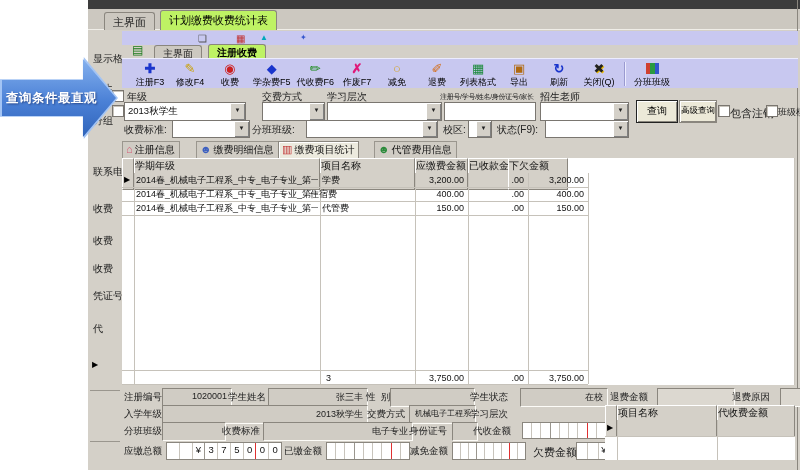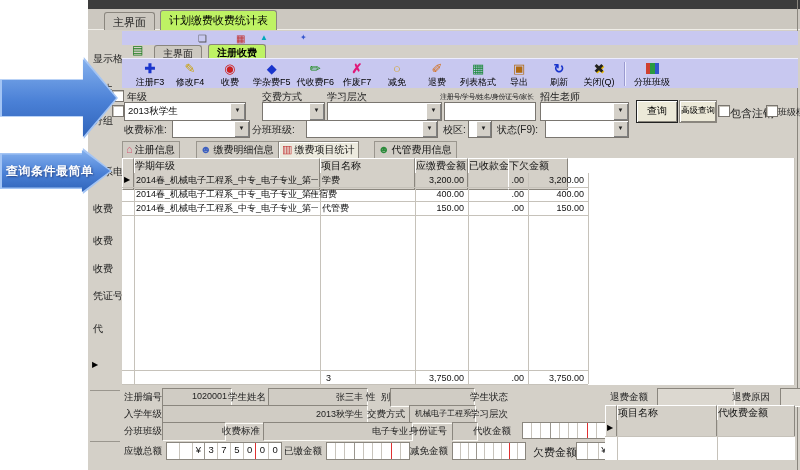--- a/index.html
+++ b/index.html
@@ -235,20 +235,21 @@
     <div class="gcell ra" style="left:407px;top:214px;width:55px">3,750.00</div>
   </div>
 
   <span class="lbl" style="left:124px;top:391px;font-size:9.5px">注册编号</span>
   <div class="sbox" style="left:162px;top:388px;width:62px;height:15px">1020001</div>
   <span class="lbl" style="left:228px;top:391px;font-size:9.5px">学生姓名</span>
   <div class="sbox" style="left:268px;top:388px;width:92px;height:15px">张三丰</div>
   <span class="lbl" style="left:366px;top:391px;font-size:9.5px;white-space:pre">性  别</span>
   <div class="sbox" style="left:390px;top:388px;width:77px;height:15px"></div>
   <span class="lbl" style="left:470px;top:391px;font-size:9.5px">学生状态</span>
+  <div class="sbox" style="left:520px;top:388px;width:80px;height:15px">在校</div>
   <span class="lbl" style="left:610px;top:391px;font-size:9.5px">退费金额</span>
   <div class="sbox light" style="left:657px;top:388px;width:70px;height:15px"></div>
   <span class="lbl" style="left:732px;top:391px;font-size:9.5px">退费原因</span>
   <div class="sbox light" style="left:780px;top:388px;width:20px;height:15px"></div>
 
   <span class="lbl" style="left:124px;top:408px;font-size:9.5px">入学年级</span>
   <div class="sbox" style="left:162px;top:405px;width:198px;height:15px">2013秋学生</div>
   <span class="lbl" style="left:367px;top:408px;font-size:9.5px">交费方式</span>
   <div class="sbox" style="left:409px;top:405px;width:59px;height:15px;font-size:8px">机械电子工程系</div>
   <span class="lbl" style="left:470px;top:408px;font-size:9.5px">学习层次</span>
@@ -327,20 +328,16 @@
     <div class="ghead" style="left:112px;width:78px">代收费金额</div>
     <div class="gvl" style="left:12px;top:15px;height:40px"></div>
     <div class="gvl" style="left:112px;top:15px;height:40px"></div>
     <div class="ghl" style="left:0;top:31px;width:190px"></div>
     <span class="marker" style="left:2px;top:18px">▶</span>
   </div>
 
   <div class="arrow-wrap arr1" style="left:0;top:57px;width:118px;height:82px">
     <div class="arrow-outer"></div>
     <div class="arrow-inner"></div>
-  </div>
-  <div class="arrow-wrap arr2" style="left:0;top:148px;width:112px;height:46px">
-    <div class="arrow-outer"></div>
-    <div class="arrow-inner"></div>
-    <span class="arrow-text" style="font-size:12px">查询条件最简单</span>
+    <span class="arrow-text">查询条件最直观</span>
   </div>
 
 </div>
 
 </body></html>

